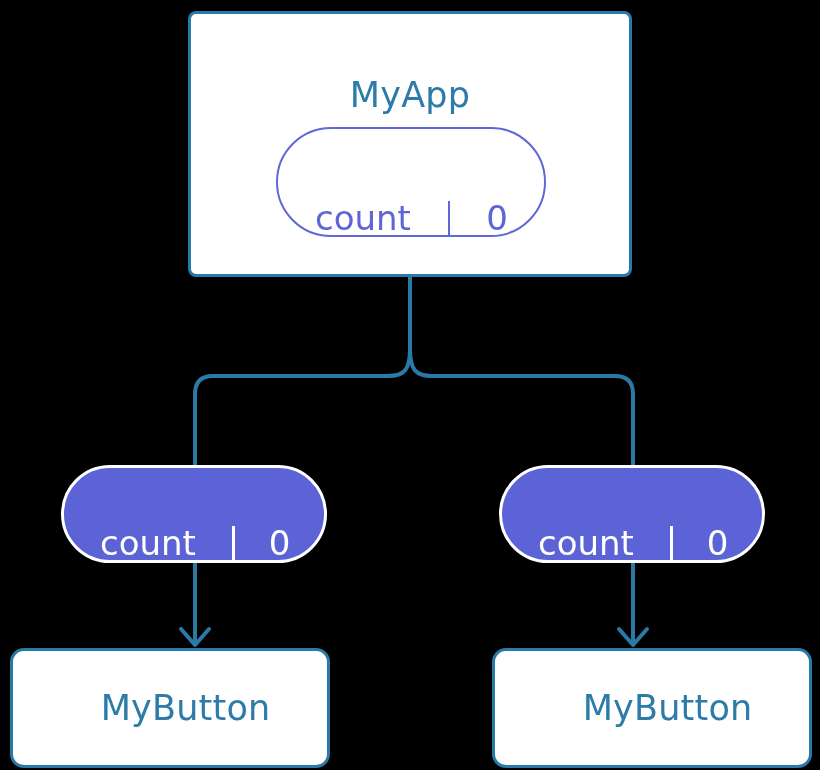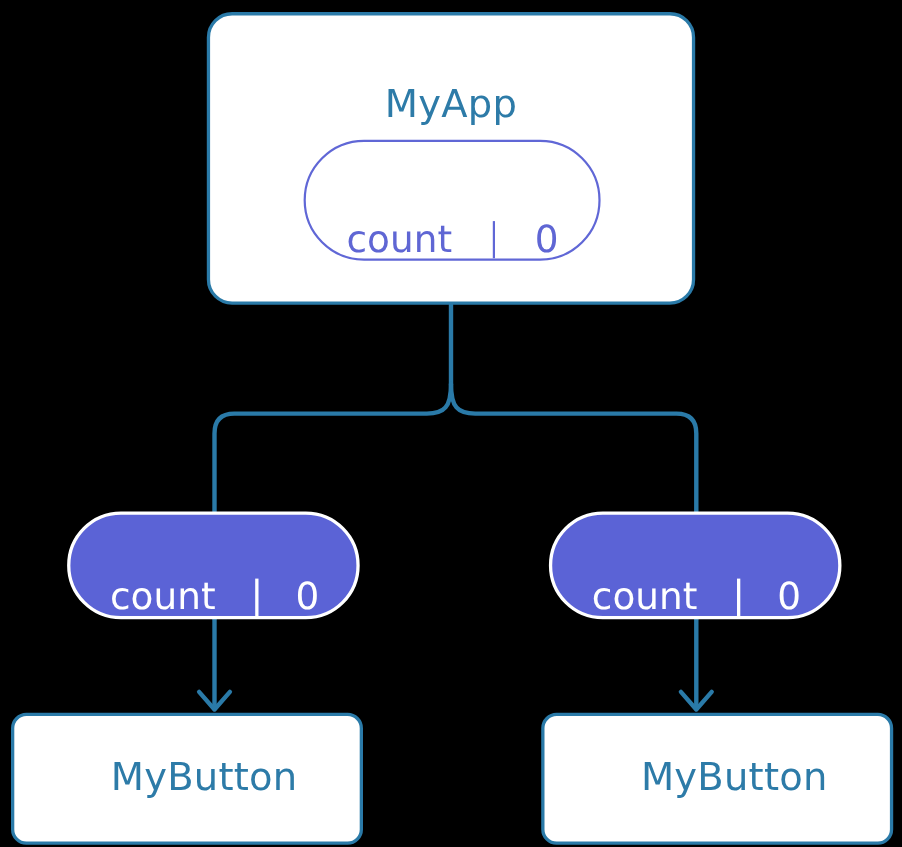--- a/index.html
+++ b/index.html
@@ -34,21 +34,21 @@
     box-sizing: border-box;
     background: #ffffff;
     border: 3px solid #2a7aa8;
     border-radius: 14px;
   }
   #app-box {
     left: 188px;
     top: 11px;
     width: 444px;
     height: 266px;
-    border-radius: 23px;
+    border-radius: 8px;
   }
   #btn-box-left {
     left: 10px;
     top: 648px;
     width: 320px;
     height: 120px;
   }
   #btn-box-right {
     left: 492px;
     top: 648px;

